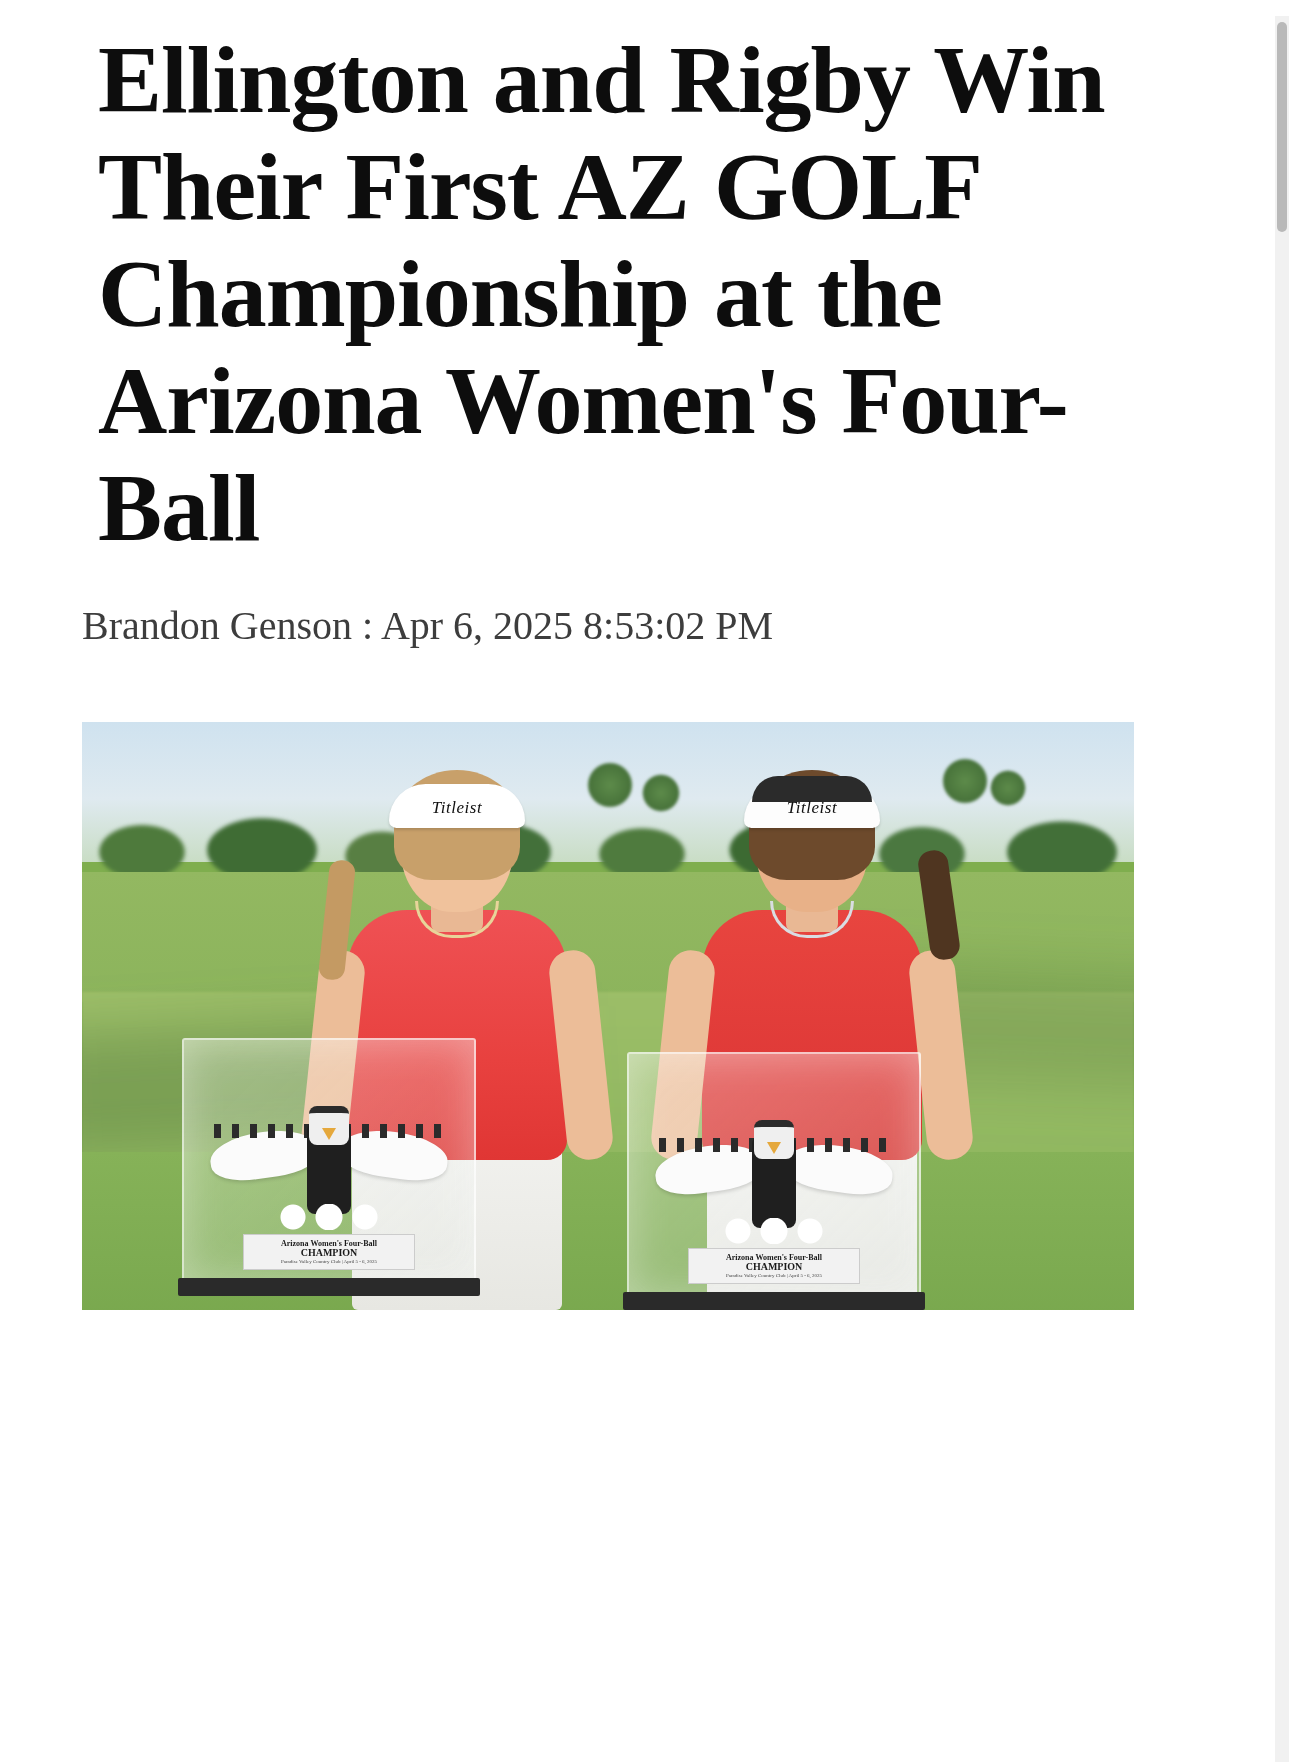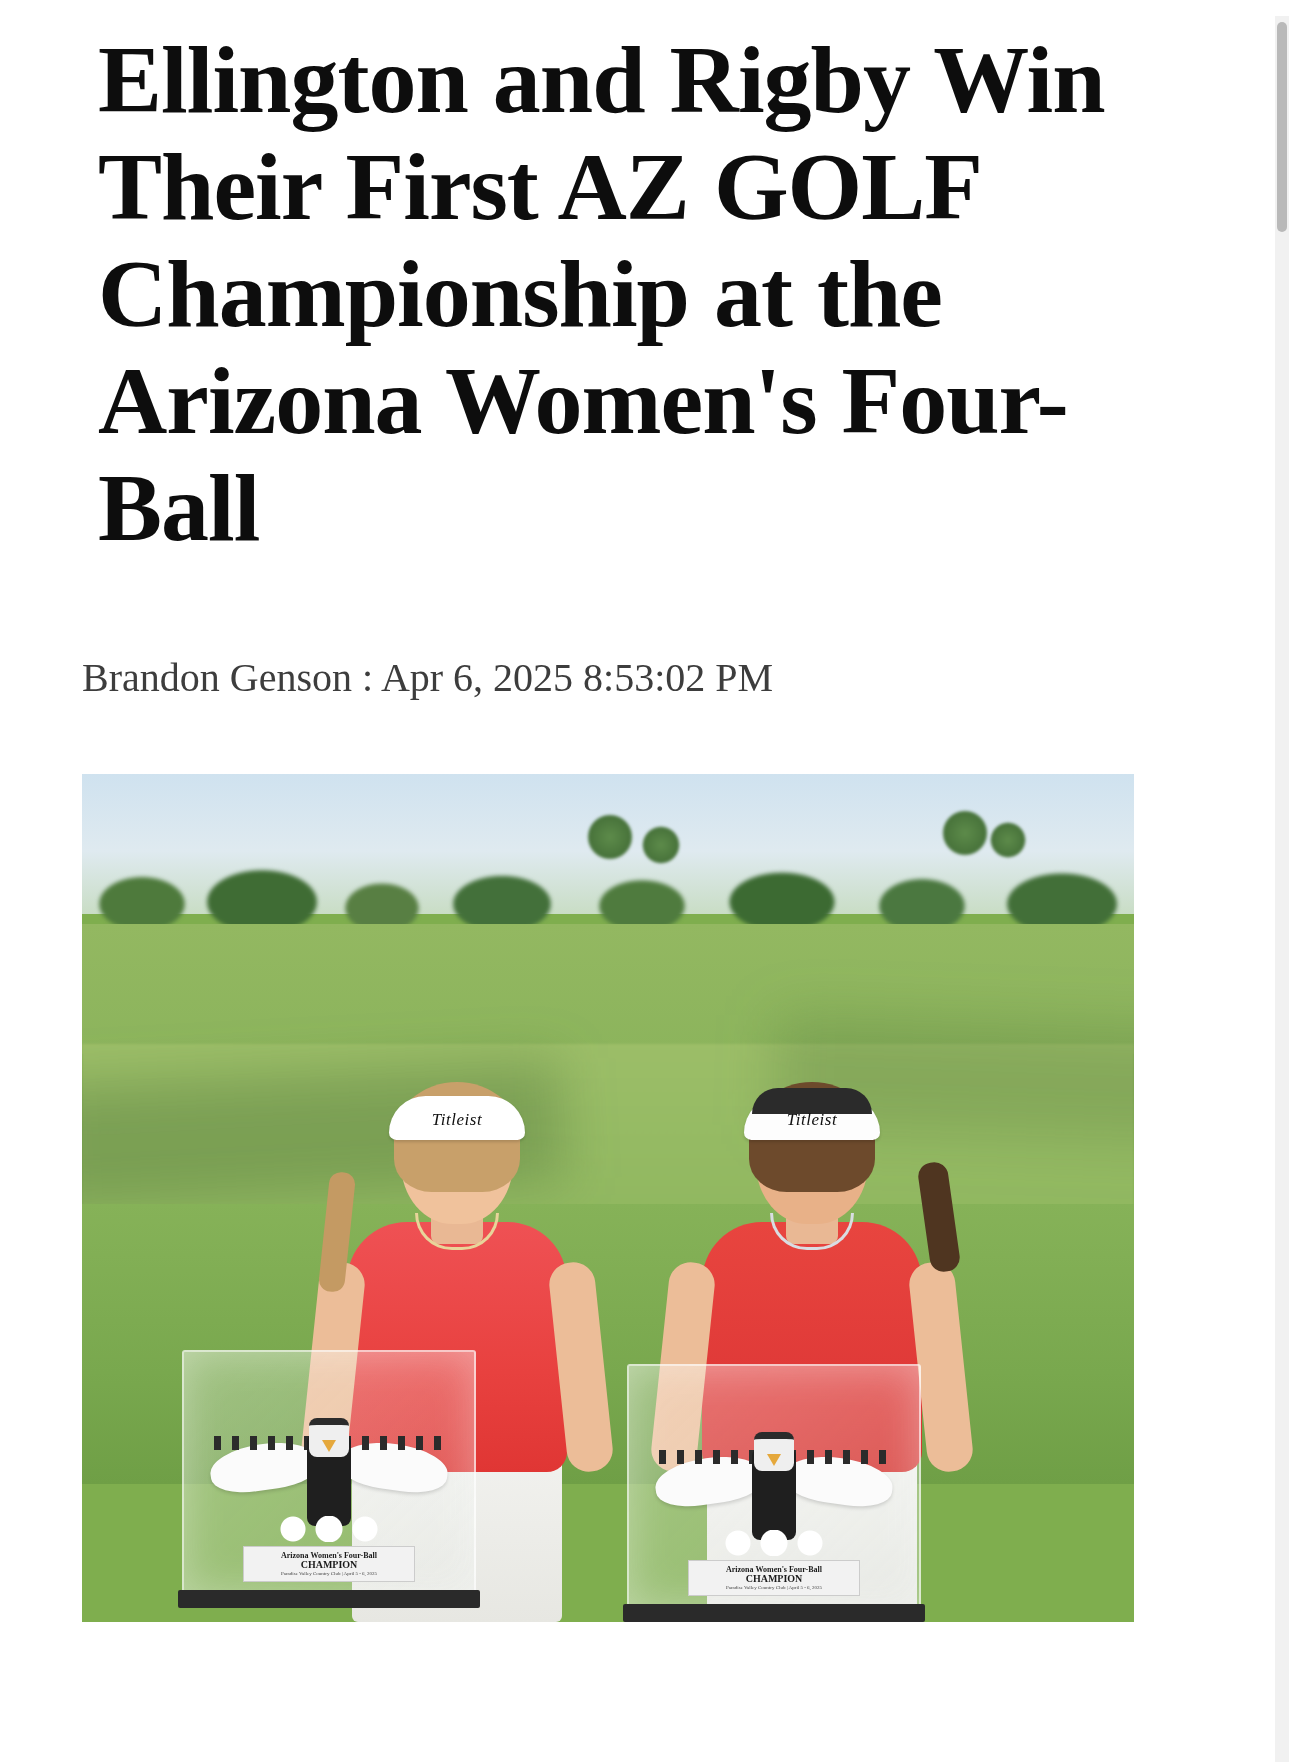--- a/index.html
+++ b/index.html
@@ -39,33 +39,33 @@
     margin: 16px;
     padding-top: 10px;
     word-spacing: 2px;
   }
 
   .byline {
     font-family: "Liberation Serif", serif;
     font-size: 40px;
     line-height: 48px;
     color: #3d3d3d;
-    margin-top: 93px;
+    margin-top: 41px;
     letter-spacing: 0px;
   }
 
   .byline .author { color: #3d3d3d; }
   .byline .sep { color: #3d3d3d; }
   .byline .date { color: #3d3d3d; }
 
   
   .hero-wrap {
     margin-top: 72px;
     width: 1052px;
-    height: 848px;
+    height: 588px;
     position: relative;
     overflow: hidden;
     background: #7fae4e;
   }
 
   .photo {
     position: absolute;
     inset: 0;
     overflow: hidden;
   }

